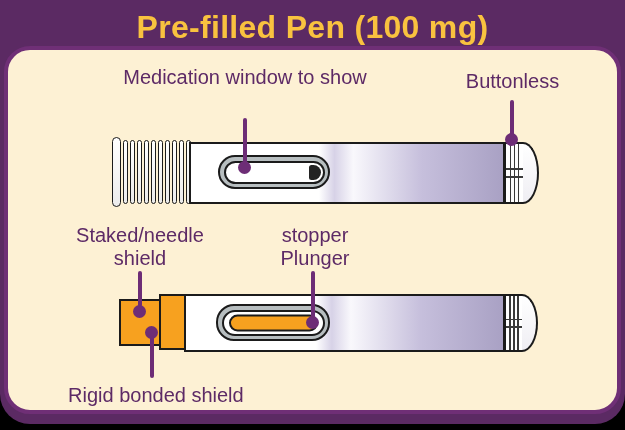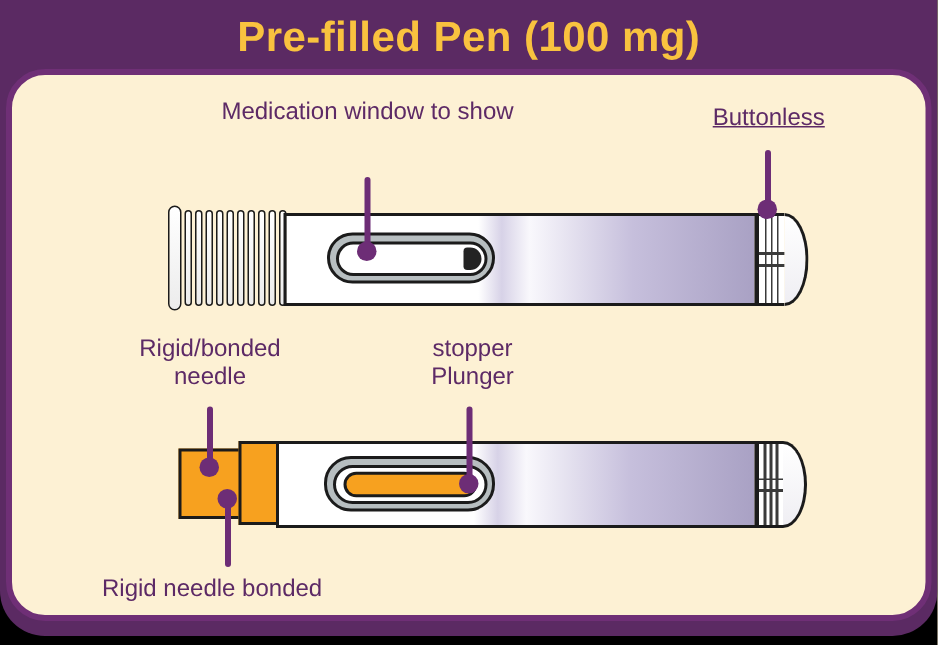--- a/index.html
+++ b/index.html
@@ -3,22 +3,22 @@
 <meta charset="utf-8">
 <style>
   html,body{margin:0;padding:0;}
   body{width:625px;height:430px;position:relative;background:#000;overflow:hidden;
        font-family:"Liberation Sans",sans-serif;}
   .frame{position:absolute;left:0;top:0;width:625px;height:424px;background:#5b2a63;
          border-radius:0 0 30px 30px;}
   .card{position:absolute;left:4px;top:46px;width:617px;height:368px;box-sizing:border-box;
         background:#fdf1d4;border:4px solid #6f2f76;border-radius:26px;}
   .title{position:absolute;top:9px;left:0;width:625px;text-align:center;color:#f9c23f;
-         font-weight:bold;font-size:28px;letter-spacing:.3px;}
-  .label{position:absolute;color:#5d2a66;font-size:16px;line-height:1.17;text-align:center;}
+         font-weight:bold;font-size:32px;letter-spacing:.3px;}
+  .label{position:absolute;color:#5d2a66;font-size:20px;line-height:1.17;text-align:center;}
 
   
   .pen-body{position:absolute;box-sizing:border-box;border:2.5px solid #1b1b1b;
             border-right:3px solid #1b1b1b;}
   .body-grad{background:linear-gradient(90deg,#ffffff 0%,#ffffff 41%,#d7d2e7 46%,
              #f9f8fc 52%,#c6bfdc 74%,#a9a1c4 100%);}
   .knurl{position:absolute;box-sizing:border-box;background:#fff;
          border-top:2.5px solid #1b1b1b;border-bottom:2.5px solid #1b1b1b;}
   .knurl .v{position:absolute;top:0;bottom:0;width:1.5px;background:#3a3a3a;}
   .knurl .h{position:absolute;left:0;right:0;height:1.5px;background:#3a3a3a;}
@@ -46,30 +46,30 @@
 <body>
 
 <div class="frame"></div>
 <div class="card"></div>
 
 <div class="title">Pre-filled Pen (100 mg)</div>
 
 <div class="label" style="left:95px;top:66px;width:300px;">
   <div>Medication window to show</div>
 </div>
-<div class="label" style="left:440px;top:70px;width:145px;text-decoration:underline;">Buttonless</div>
+<div class="label" style="left:440px;top:70px;width:145px;">Buttonless</div>
 <div class="label" style="left:50px;top:224px;width:180px;">
-  <div>Rigid/bonded</div>
-  <div>needle</div>
+  <div>Staked/needle</div>
+  <div>shield</div>
 </div>
 <div class="label" style="left:245px;top:224px;width:140px;">
   <div>stopper</div>
   <div>Plunger</div>
 </div>
-<div class="label" style="left:68px;top:384px;width:220px;text-align:left;">Rigid needle bonded</div>
+<div class="label" style="left:68px;top:384px;width:220px;text-align:left;">Rigid bonded shield</div>
 
 <div>
   <div class="rib rib-end" style="position:absolute;left:112px;top:137px;"></div>
   <div class="ribs" style="left:123px;top:140px;">
     <div class="rib"></div>
       <div class="rib"></div>
     <div class="rib"></div>
       <div class="rib"></div>
     <div class="rib"></div>
       <div class="rib"></div>

